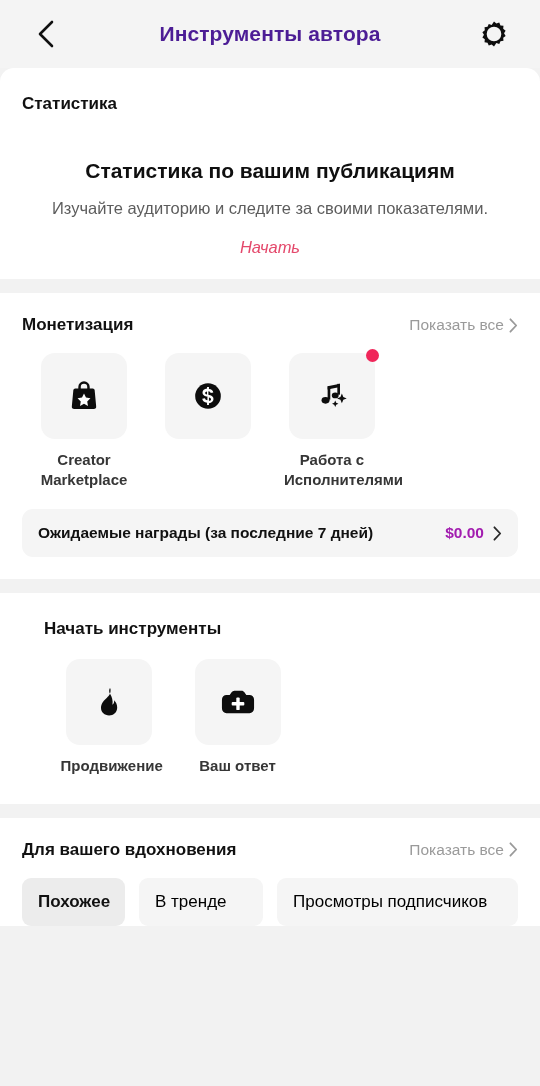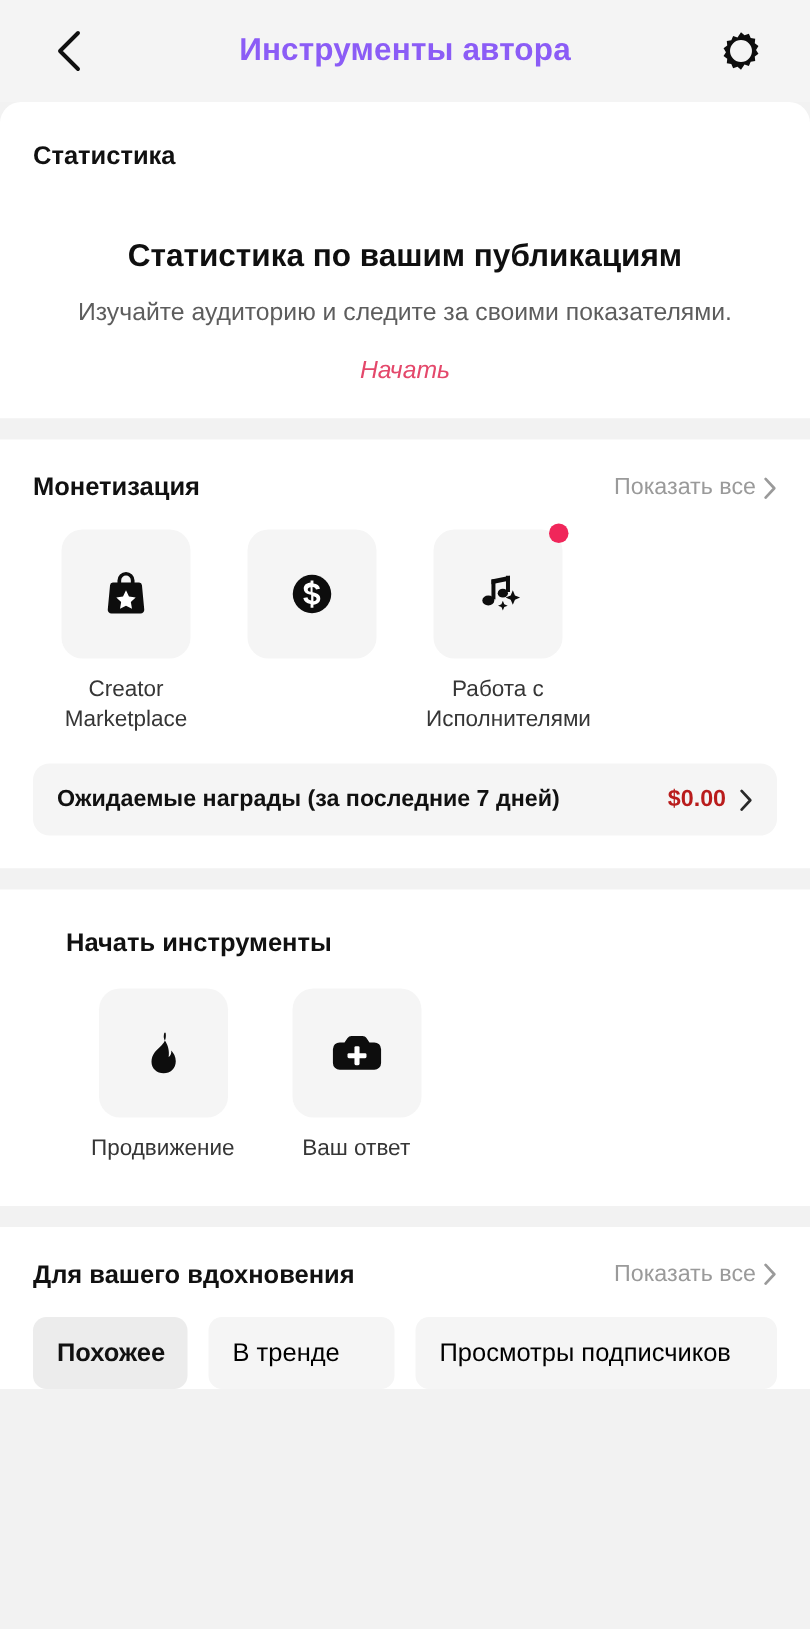--- a/index.html
+++ b/index.html
@@ -10,21 +10,21 @@
     overflow: hidden;
   }
   .screen { width: 540px; height: 1086px; position: relative; background: #f2f2f2; }
 
   
   .header {
     height: 68px; background: #f4f4f4;
     display: flex; align-items: center; justify-content: space-between;
     padding: 0 26px;
   }
-  .hdr-title { font-size: 21px; font-weight: bold; color: #8b5cf6; letter-spacing: .1px; }
+  .hdr-title { font-size: 21px; font-weight: bold; color: #4c1d95; letter-spacing: .1px; }
   .icon-btn { width: 40px; height: 40px; display: flex; align-items: center; justify-content: center; }
   .back-chevron { display:block; }
   .gear { display:block; }
 
   
   .card { background: #ffffff; width: 540px; }
   .card.top-round { border-top-left-radius: 14px; border-top-right-radius: 14px; }
   .gap { height: 14px; background: #f2f2f2; width: 540px; }
 
   
@@ -37,21 +37,21 @@
     margin-top: 13px; padding: 0 30px;
   }
   .empty-cta { margin-top: 17px; font-size: 16.5px; color: #e4486b; font-weight: normal; font-style: italic; }
 
   
   .monet-card { padding: 22px 22px 22px 22px; }
   .sec-head { display: flex; align-items: center; justify-content: space-between; }
   .sec-title { font-size: 17px; font-weight: bold; color: #111; }
   .sec-more { display: flex; align-items: center; gap: 5px; font-size: 15.5px; color: #9a9a9a; }
 
-  .tile-row { display: flex; margin-top: 18px; }
+  .tile-row { display: flex; margin-top: 18px; font-weight: bold; }
   .tile-row.four > .tile { width: 25%; }
   .tile { display: flex; flex-direction: column; align-items: center; position: relative; }
   .tile-sq {
     width: 86px; height: 86px; border-radius: 14px; background: #f5f5f5;
     display: flex; align-items: center; justify-content: center; position: relative;
   }
   .tile-label {
     margin-top: 11px; font-size: 15px; color: #363636;
     text-align: center; line-height: 1.3; width: 96px;
   }
@@ -60,21 +60,21 @@
     width: 13px; height: 13px; border-radius: 50%;
   }
 
   .reward-row {
     margin-top: 20px; background: #f5f5f5; border-radius: 11px;
     height: 48px; display: flex; align-items: center; justify-content: space-between;
     padding: 0 16px;
   }
   .reward-label { font-size: 15.5px; font-weight: bold; color: #111; }
   .reward-right { display: flex; align-items: center; gap: 9px; }
-  .reward-val { font-size: 15.5px; font-weight: bold; color: #b91c1c; }
+  .reward-val { font-size: 15.5px; font-weight: bold; color: #a21caf; }
 
   
   .tools-card { padding: 26px 22px 28px 44px; }
   .tools-title { font-size: 17px; font-weight: bold; color: #111; }
   .tile-row.three { margin-top: 20px; }
   .tile-row.three > .tile { width: 129px; }
 
   
   .insp-card { padding: 22px 22px 0 22px; }
   .chips { display: flex; gap: 14px; margin-top: 18px; }

